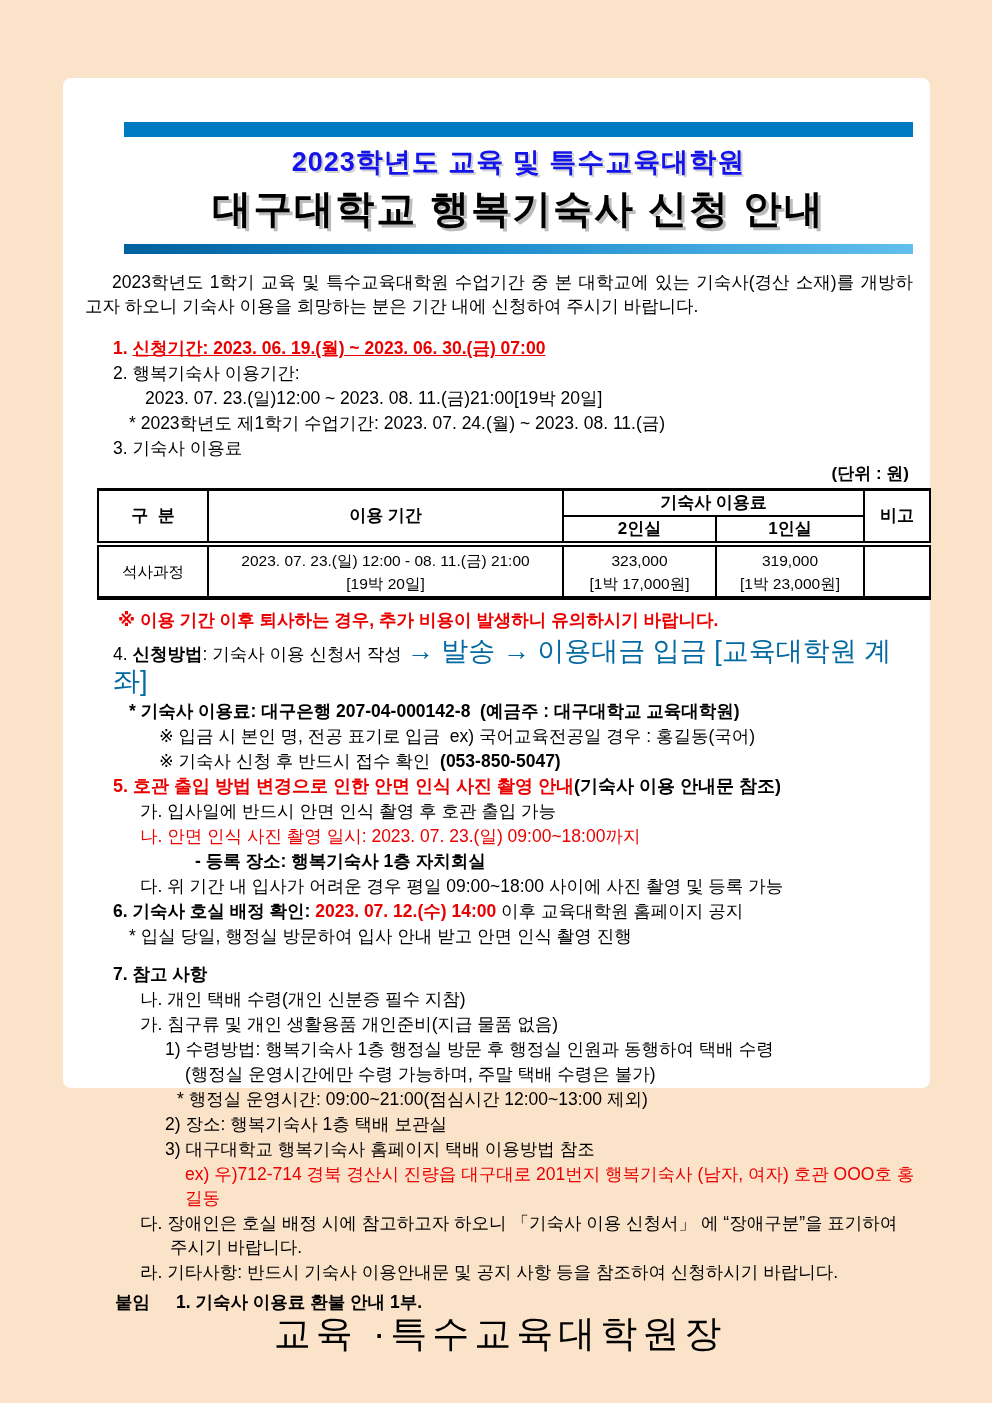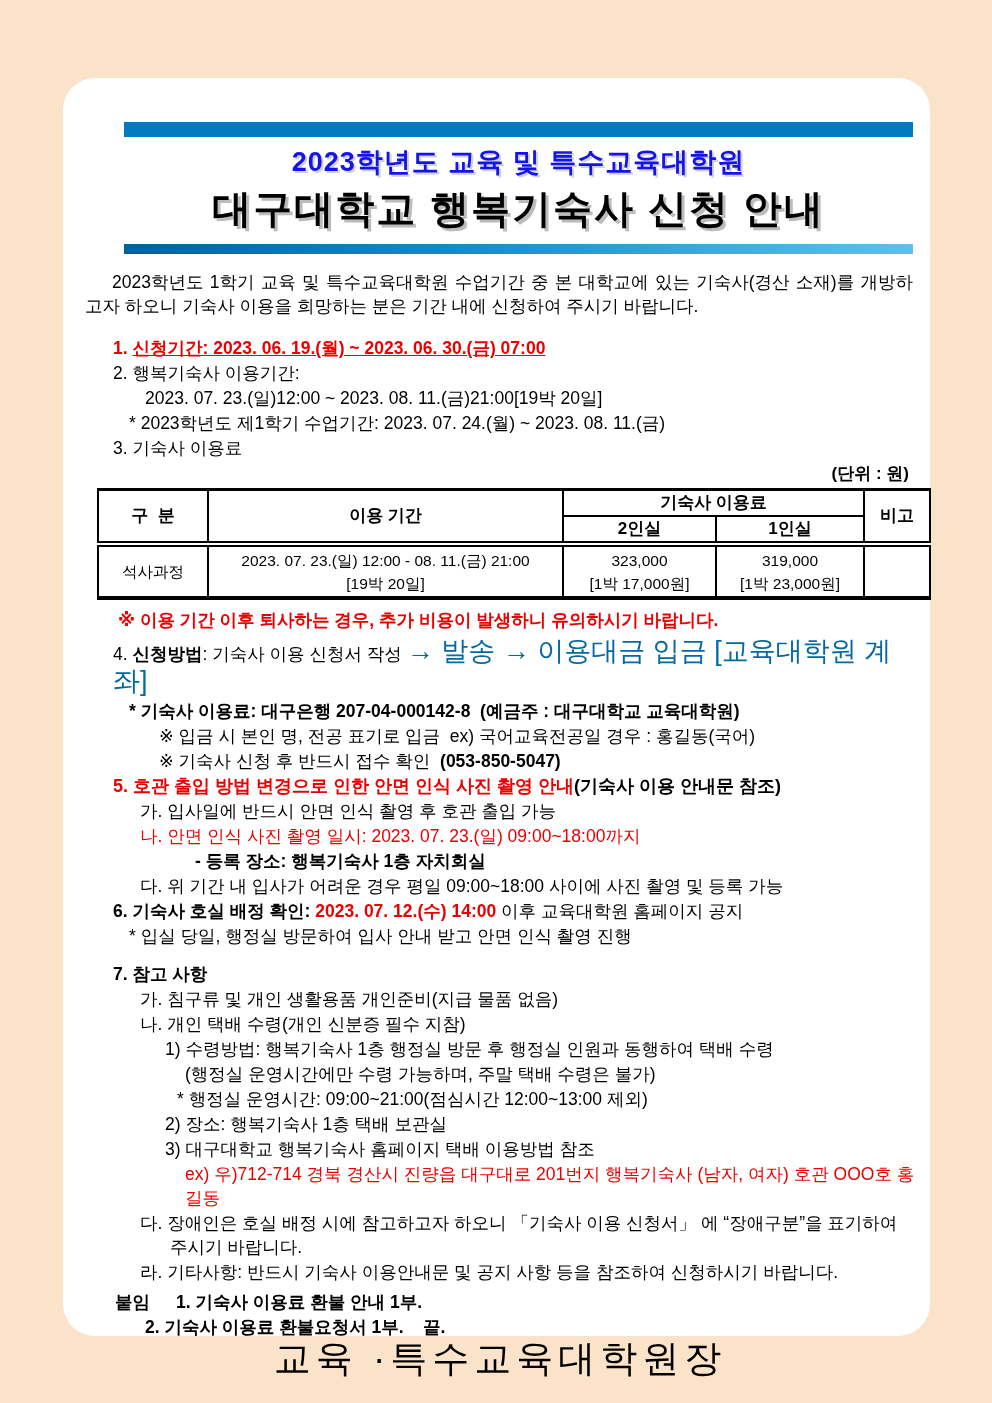--- a/index.html
+++ b/index.html
@@ -6,23 +6,23 @@
   html,body { width:992px; height:1403px; }
   body {
     background:#fbe3ca;
     font-family:"Liberation Sans","DejaVu Sans",sans-serif;
     color:#000;
     position:relative;
     overflow:hidden;
   }
   .panel {
     position:absolute; left:63px; top:78px;
-    width:867px; height:1258px;
+    width:867px; height:1010px;
     background:#ffffff;
-    border-radius:32px;
+    border-radius:8px;
   }
   .header-block { margin:44px 17px 0 61px; }
   .top-bar { height:15px; background:#0079c2; }
   .subtitle {
     margin-top:7px; font-size:27px; font-weight:bold; color:#1414ea;
     text-align:center; letter-spacing:1px; text-shadow:2px 2px 0 #d2d2d2;
   }
   .main-title {
     margin-top:2px; font-size:39px; font-weight:bold; letter-spacing:2px;
     text-align:center; text-shadow:3px 3px 0 #bcbcbc;
@@ -151,32 +151,31 @@
     <div class="l i1" style="font-size:18px;"><span class="red bold">5. 호관 출입 방법 변경으로 인한 안면 인식 사진 촬영 안내</span><span class="bold">(기숙사 이용 안내문 참조)</span></div>
     <div class="l i5">가. 입사일에 반드시 안면 인식 촬영 후 호관 출입 가능</div>
     <div class="l i5 red">나. 안면 인식 사진 촬영 일시: 2023. 07. 23.(일) 09:00~18:00까지</div>
     <div class="l i8 bold">- 등록 장소: 행복기숙사 1층 자치회실</div>
     <div class="l i5">다. 위 기간 내 입사가 어려운 경우 평일 09:00~18:00 사이에 사진 촬영 및 등록 가능</div>
 
     <div class="l i1"><span class="bold">6. 기숙사 호실 배정 확인: </span><span class="red bold">2023. 07. 12.(수) 14:00</span><span> 이후 교육대학원 홈페이지 공지</span></div>
     <div class="l i2">* 입실 당일, 행정실 방문하여 입사 안내 받고 안면 인식 촬영 진행</div>
 
     <div class="l i1 bold" style="margin-top:14px;">7. 참고 사항</div>
+    <div class="l i5">나. 개인 택배 수령(개인 신분증 필수 지참)</div>
     <div class="l i5">가. 침구류 및 개인 생활용품 개인준비(지급 물품 없음)</div>
-    <div class="l i5">나. 개인 택배 수령(개인 신분증 필수 지참)</div>
     <div class="l i6">1) 수령방법: 행복기숙사 1층 행정실 방문 후 행정실 인원과 동행하여 택배 수령</div>
     <div class="l i7">(행정실 운영시간에만 수령 가능하며, 주말 택배 수령은 불가)</div>
     <div class="l i9">* 행정실 운영시간: 09:00~21:00(점심시간 12:00~13:00 제외)</div>
     <div class="l i6">2) 장소: 행복기숙사 1층 택배 보관실</div>
     <div class="l i6">3) 대구대학교 행복기숙사 홈페이지 택배 이용방법 참조</div>
     <div class="l i7 red">ex) 우)712-714 경북 경산시 진량읍 대구대로 201번지 행복기숙사 (남자, 여자) 호관 OOO호 홍길동</div>
     <div class="l i5 hang">다. 장애인은 호실 배정 시에 참고하고자 하오니 「기숙사 이용 신청서」 에 “장애구분”을 표기하여 주시기 바랍니다.</div>
     <div class="l i5 hang">라. 기타사항: 반드시 기숙사 이용안내문 및 공지 사항 등을 참조하여 신청하시기 바랍니다.</div>
 
     <div class="attach-block">
       <div class="l"><span class="attach-label">붙임</span><span class="attach-item1">1. 기숙사 이용료 환불 안내 1부.</span></div>
-      <div class="l attach-line2 pre">2. 기숙사 이용료 환불요청서 1부.    끝.</div>
     </div>
 
     <div class="signature">교육 ·특수교육대학원장</div>
 
   </div>
 </div>
 
 </body></html>

